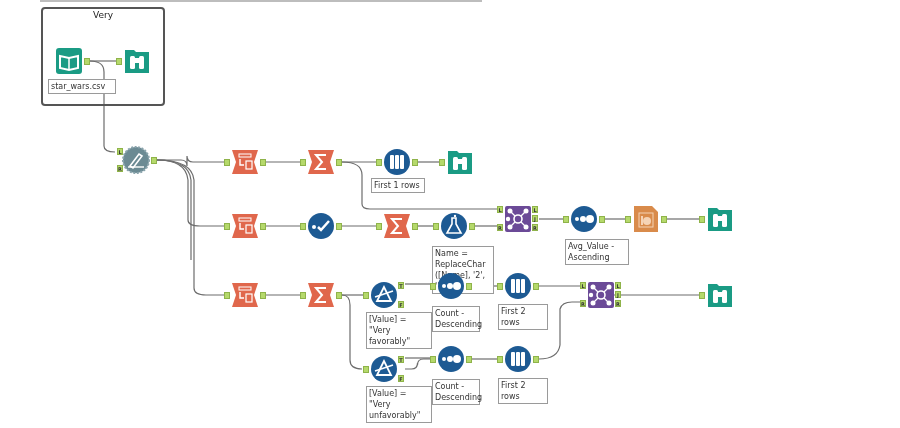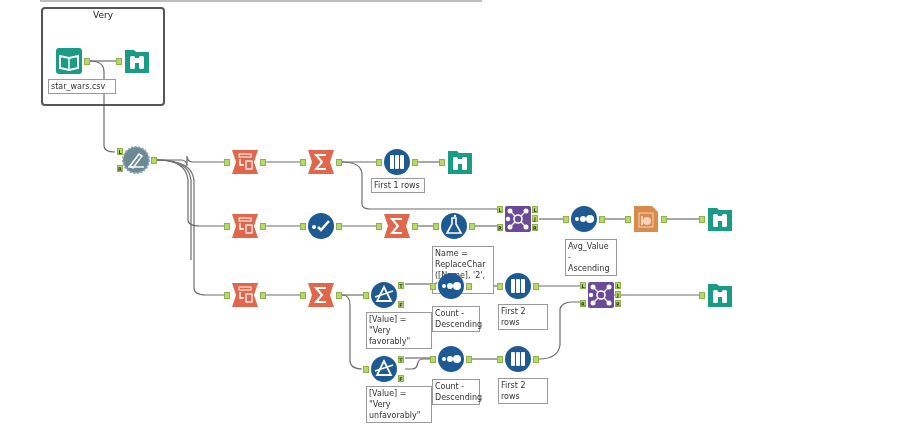--- a/index.html
+++ b/index.html
@@ -190,21 +190,21 @@
     <div class="tool" style="left: 570px; top: 205px;">
       <svg viewBox="0 0 28 28">
         <circle cx="14" cy="14" r="13" fill="#1d5a93"></circle>
         <circle cx="7" cy="14" r="2" fill="#fff"></circle>
         <circle cx="13" cy="14" r="3" fill="#fff"></circle>
         <circle cx="20" cy="14" r="4" fill="#fff"></circle>
       </svg>
     </div>
     <div class="anchor" style="left: 563px; top: 216px;"></div>
     <div class="anchor" style="left: 599px; top: 216px;"></div>
-    <div class="anno" style="left: 565px; top: 239px; width: 52px; min-height: 24px;">Avg_Value -
+    <div class="anno" style="left: 565px; top: 239px; width: 64px; min-height: 24px;">Avg_Value -
 Ascending</div>
     <div class="tool" style="left: 632px; top: 205px;">
       <svg viewBox="0 0 28 28">
         <path d="M2 1 H20 L26 7 V27 H2 Z" fill="#d98b4b"></path>
         <rect x="7" y="8" width="14" height="14" fill="none" stroke="#f5d3b5" stroke-width="1"></rect>
         <circle cx="15" cy="16" r="4" fill="#f5d3b5"></circle>
         <rect x="9" y="11" width="2" height="9" fill="#f5d3b5"></rect>
       </svg>
     </div>
     <div class="anchor" style="left: 625px; top: 216px;"></div>

